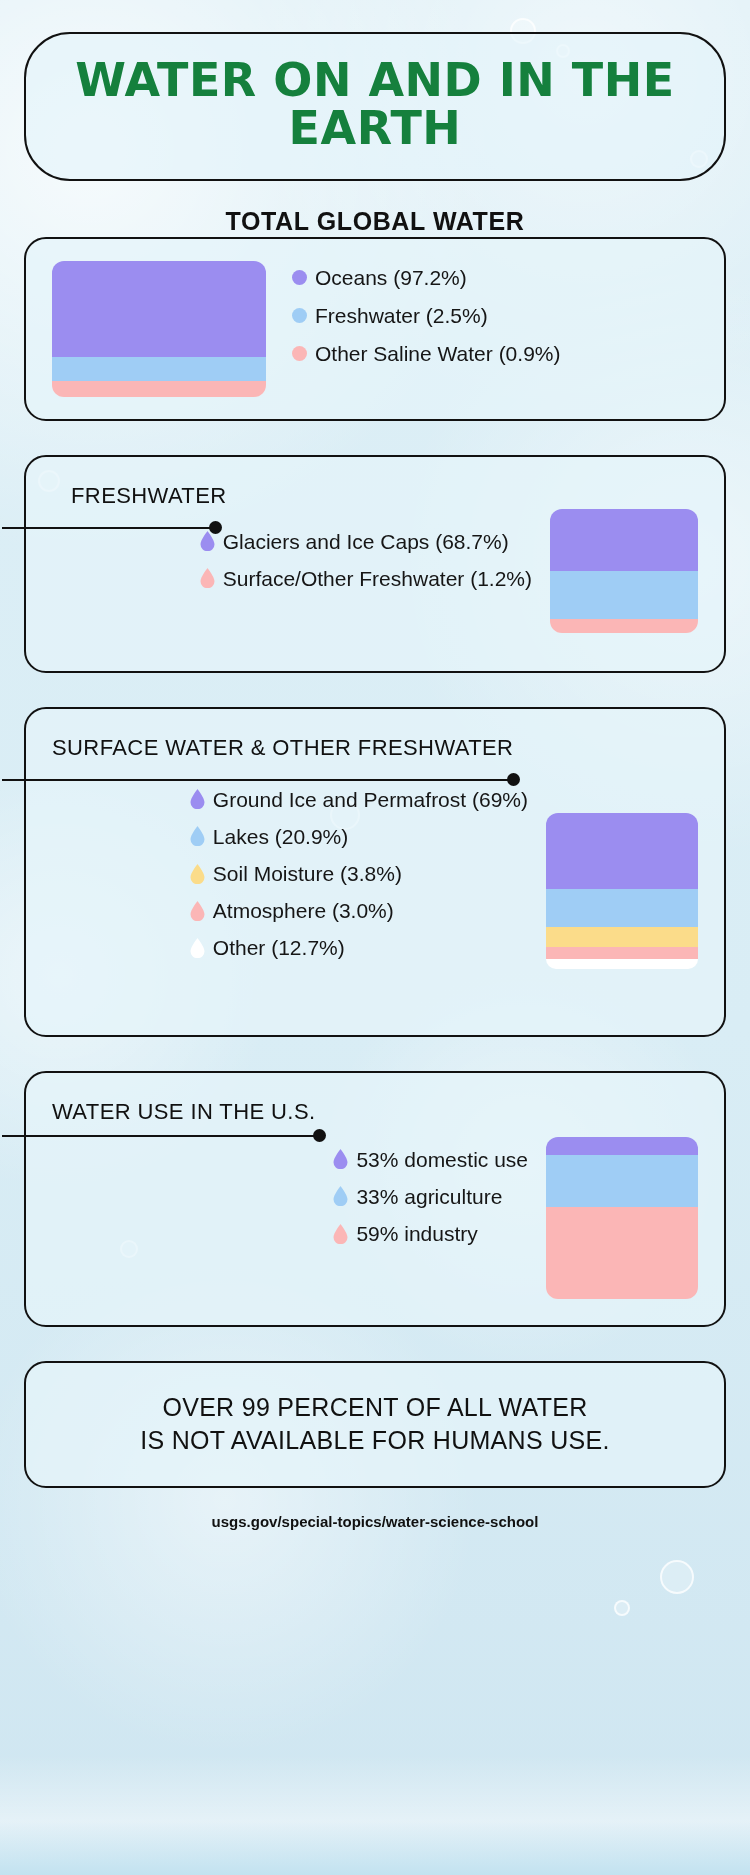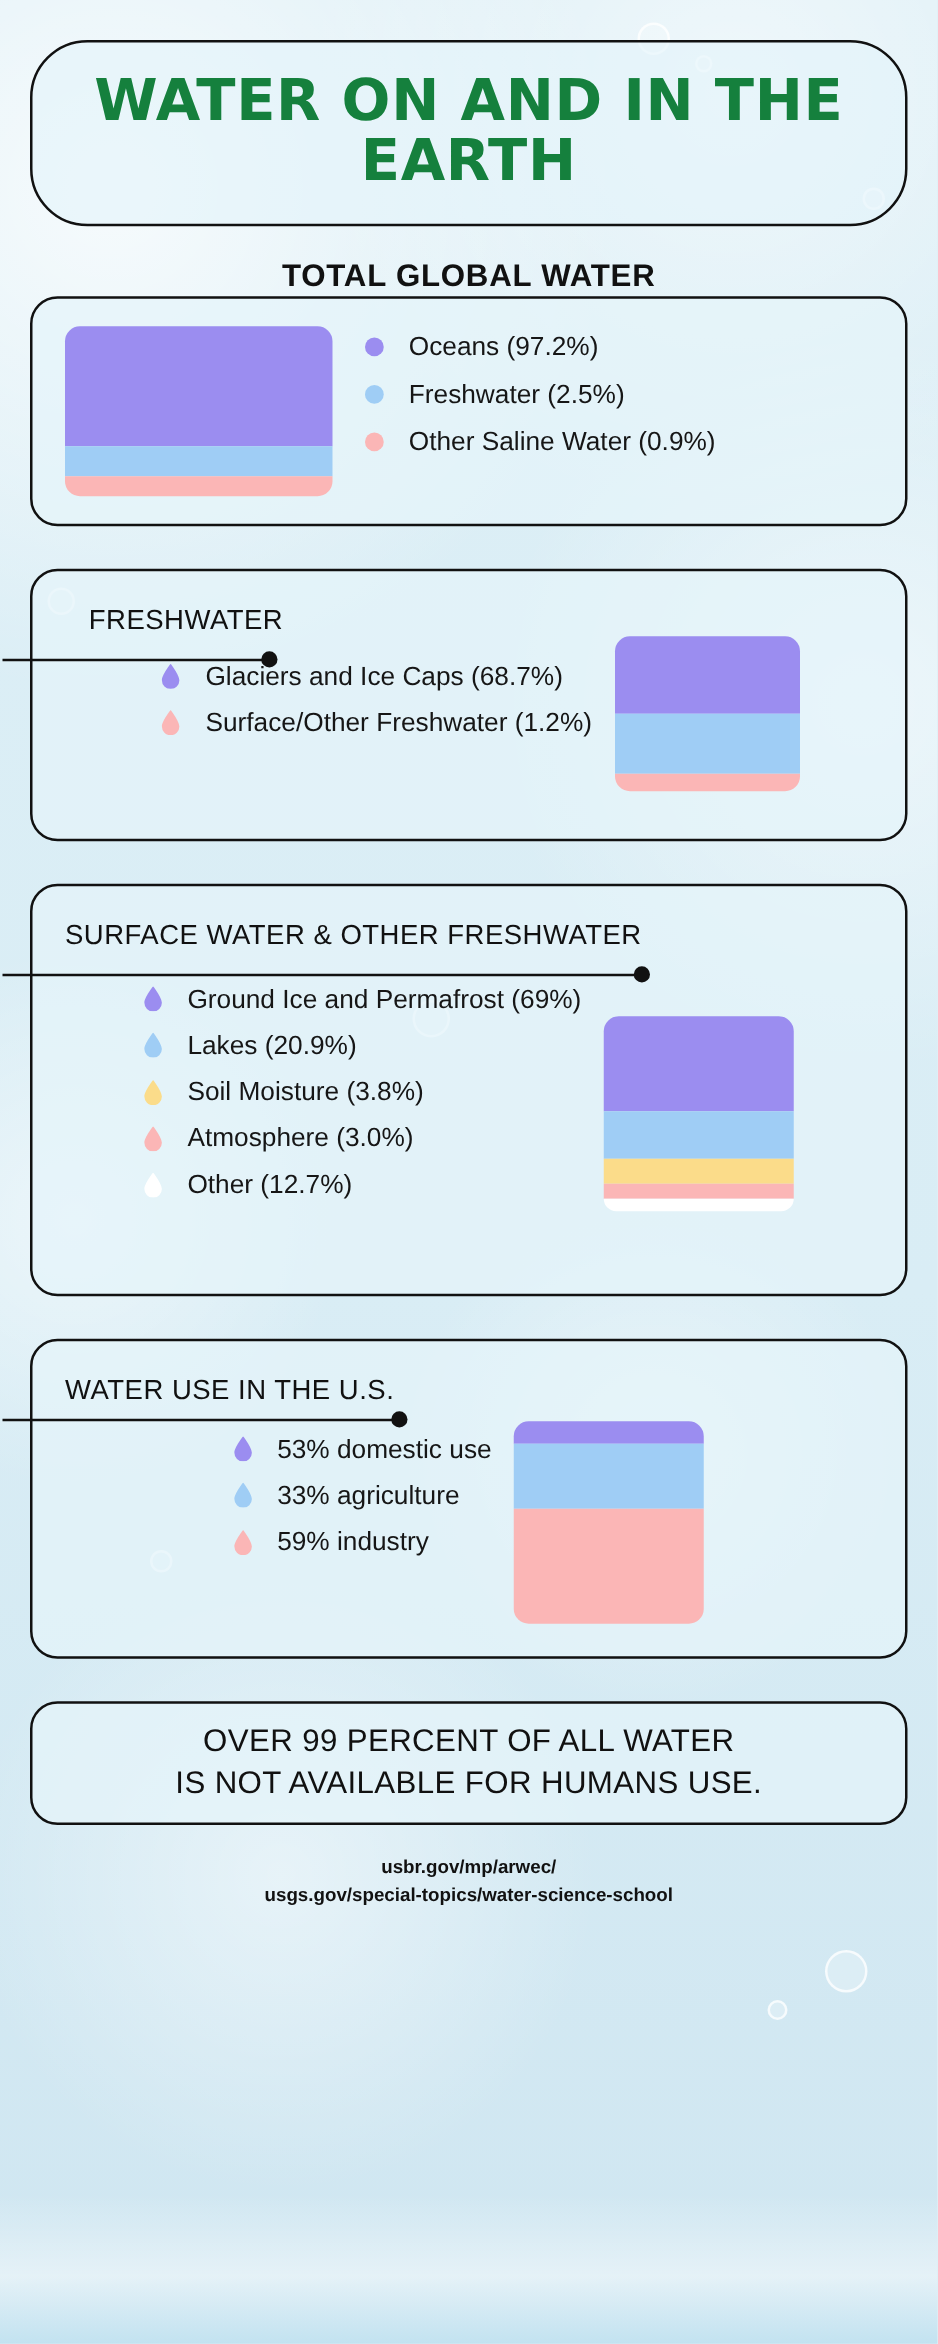--- a/index.html
+++ b/index.html
@@ -86,21 +86,21 @@
   
   .stack { display: flex; flex-direction: column; width: 214px; }
   .stack .seg { width: 100%; }
   .stack .seg:first-child { border-top-left-radius: 12px; border-top-right-radius: 12px; }
   .stack .seg:last-child { border-bottom-left-radius: 12px; border-bottom-right-radius: 12px; }
 
   .legend { list-style: none; margin: 0; padding: 4px 0 0 0; }
   .legend li {
     display: flex;
     align-items: center;
-    gap: 20px;
+    gap: 8px;
     font-size: 21px;
     color: #161616;
     margin-bottom: 13px;
     line-height: 1.2;
   }
   .dot { width: 15px; height: 15px; border-radius: 50%; flex: none; }
 
   .drop {
     width: 15px; height: 20px; flex: none;
     position: relative;
@@ -112,42 +112,42 @@
     padding: 26px 26px 26px;
     min-height: 160px;
   }
   .panel-title {
     font-size: 22px;
     color: #111;
     letter-spacing: 0.4px;
     margin: 0 0 16px 0;
     font-weight: 400;
   }
-  .panel-body { display: flex; align-items: flex-start; justify-content: center; gap: 18px; }
+  .panel-body { display: flex; align-items: flex-start; justify-content: flex-end; gap: 18px; }
   .panel .legend li { font-size: 21px; margin-bottom: 12px; }
 
   
   .connector {
     position: absolute;
     left: -24px;
     height: 2px;
     background: #111;
     z-index: 3;
   }
   .node {
     position: absolute;
     width: 13px; height: 13px;
     border-radius: 50%;
     background: #111;
     z-index: 4;
   }
 
   .footer-card {
     margin-top: 34px;
-    padding: 14px 20px;
+    padding: 28px 20px;
     text-align: center;
   }
   .footer-card p {
     margin: 0;
     font-size: 25px;
     line-height: 1.35;
     color: #111;
     letter-spacing: 0.3px;
   }
 
@@ -341,17 +341,16 @@
       </div>
     </div>
   </div>
 
   <div class="card footer-card">
     <p>OVER 99 PERCENT OF ALL WATER</p>
     <p>IS NOT AVAILABLE FOR HUMANS USE.</p>
   </div>
 
   <div class="sources">
-    <div>usbr.gov/mp/arwec/</div>
     <div>usgs.gov/special-topics/water-science-school</div>
   </div>
 
 </div>
 
 </body></html>

